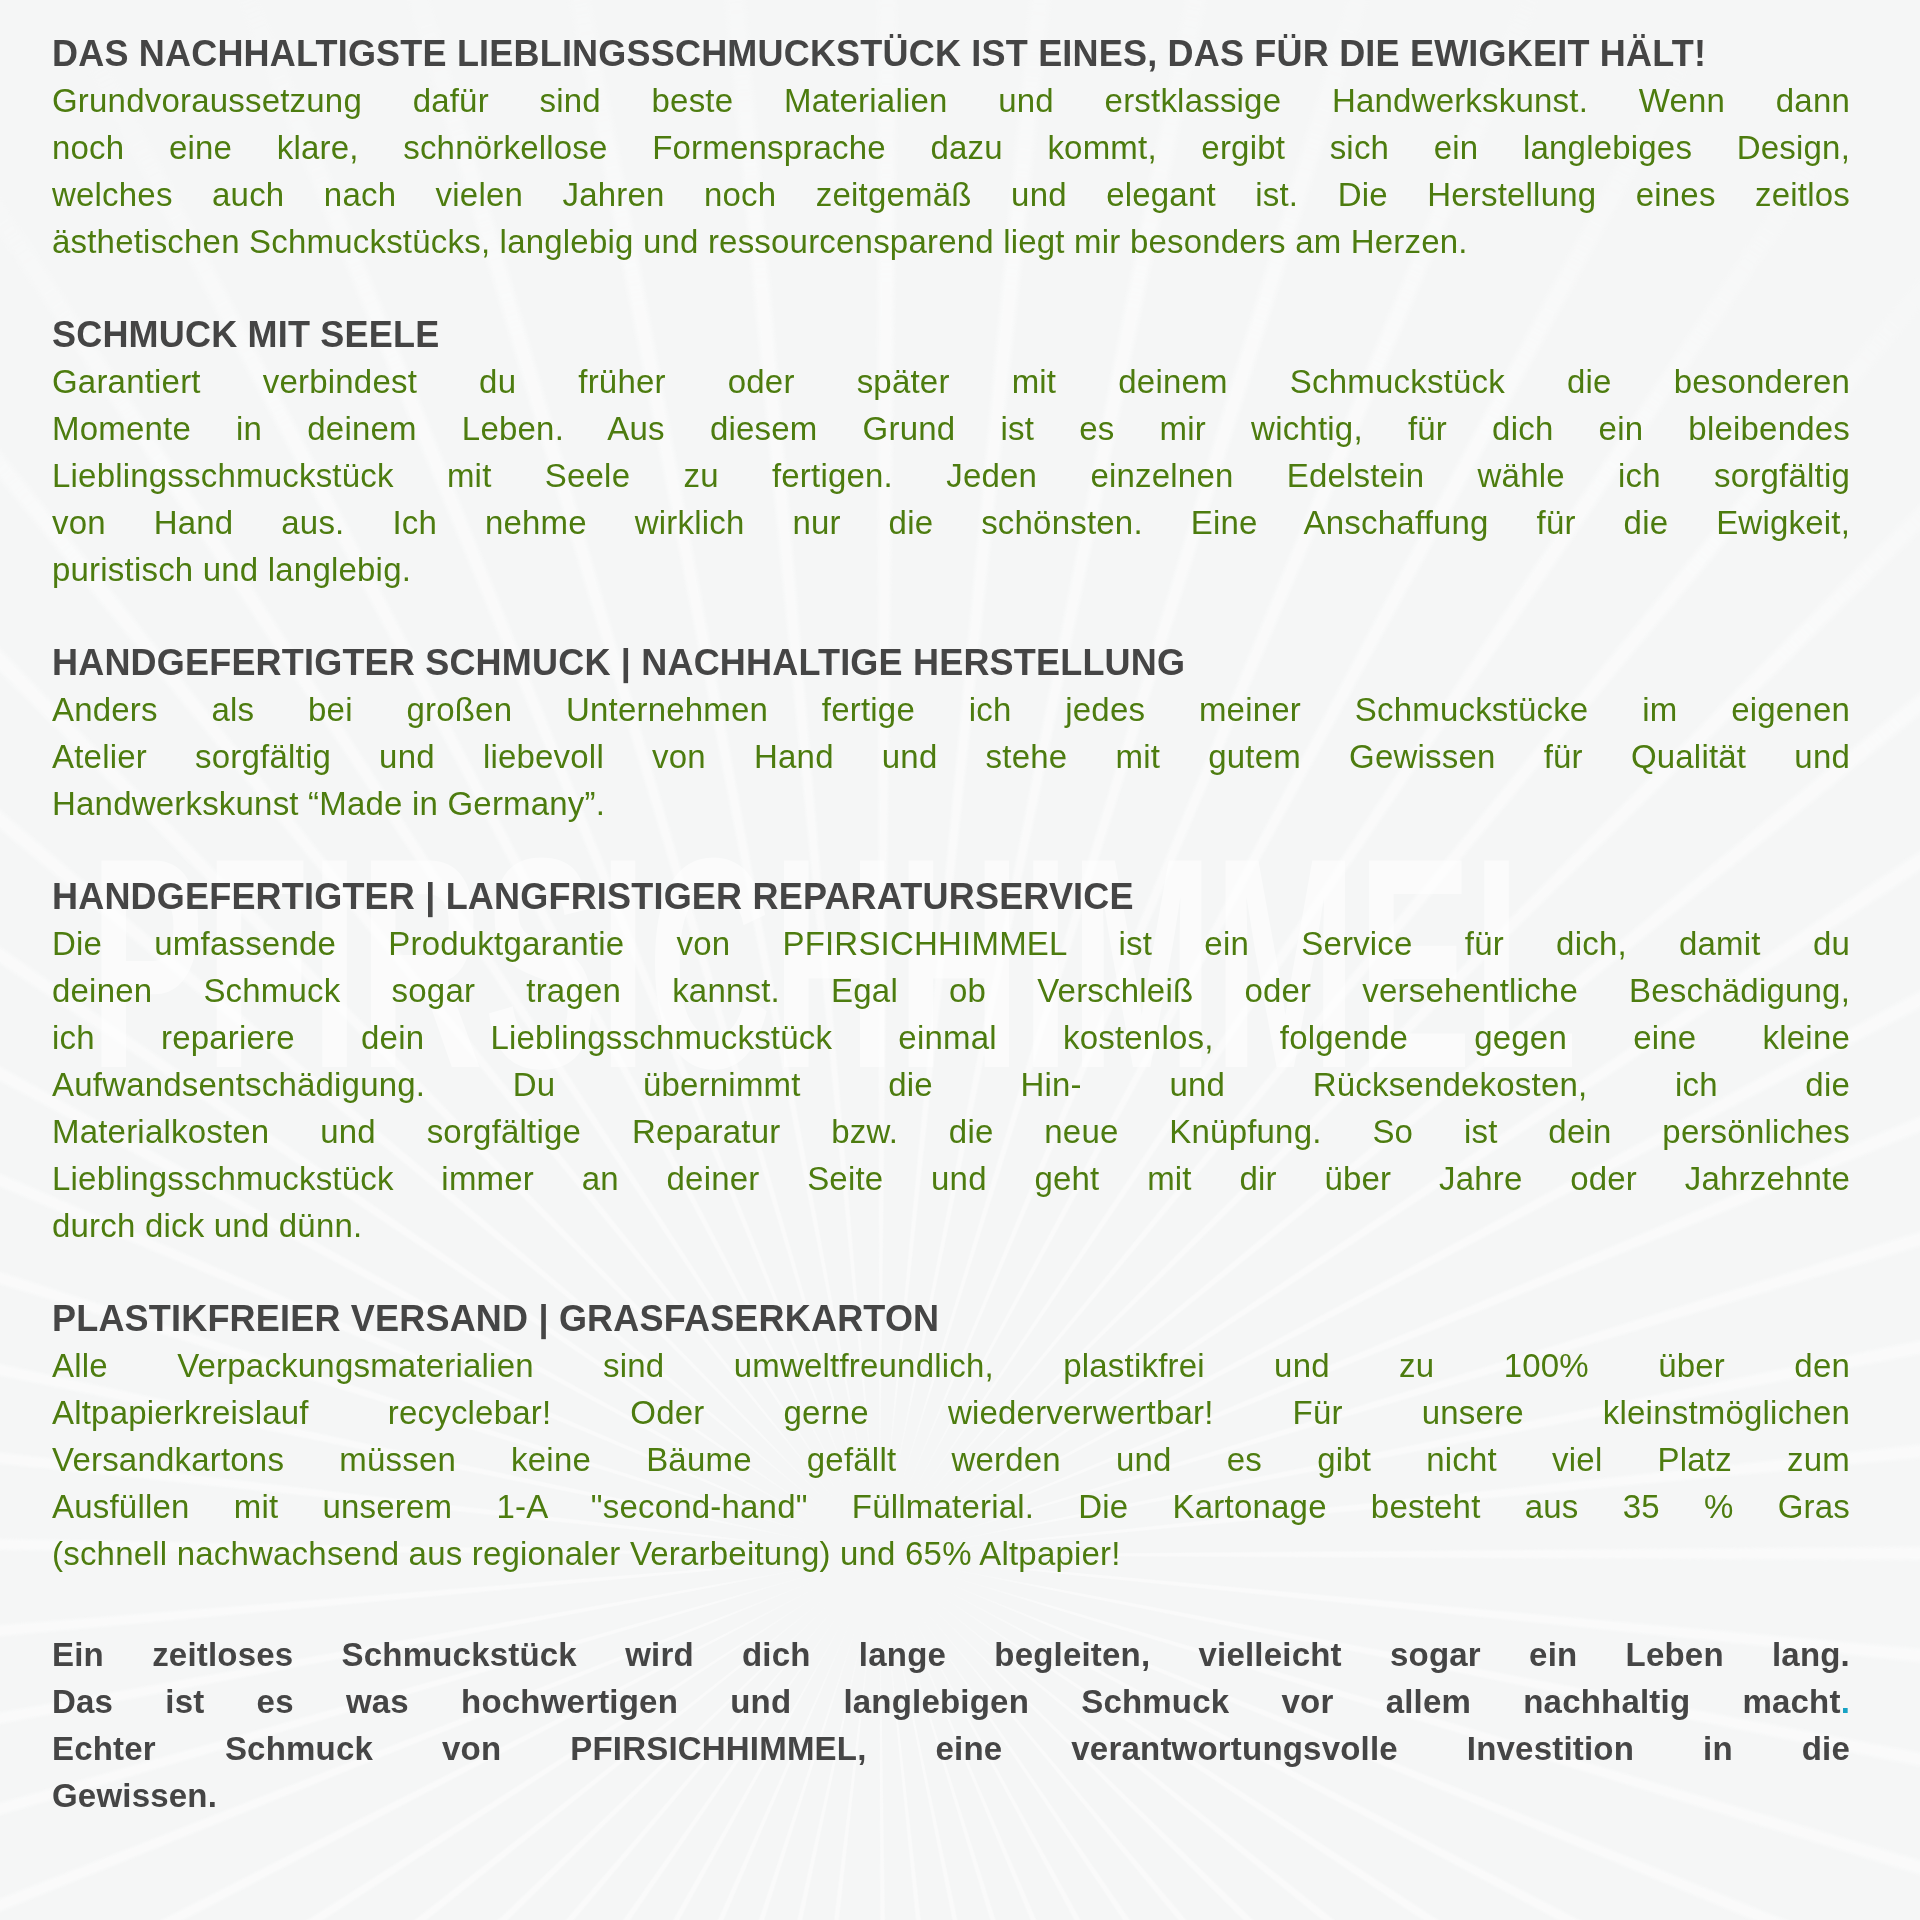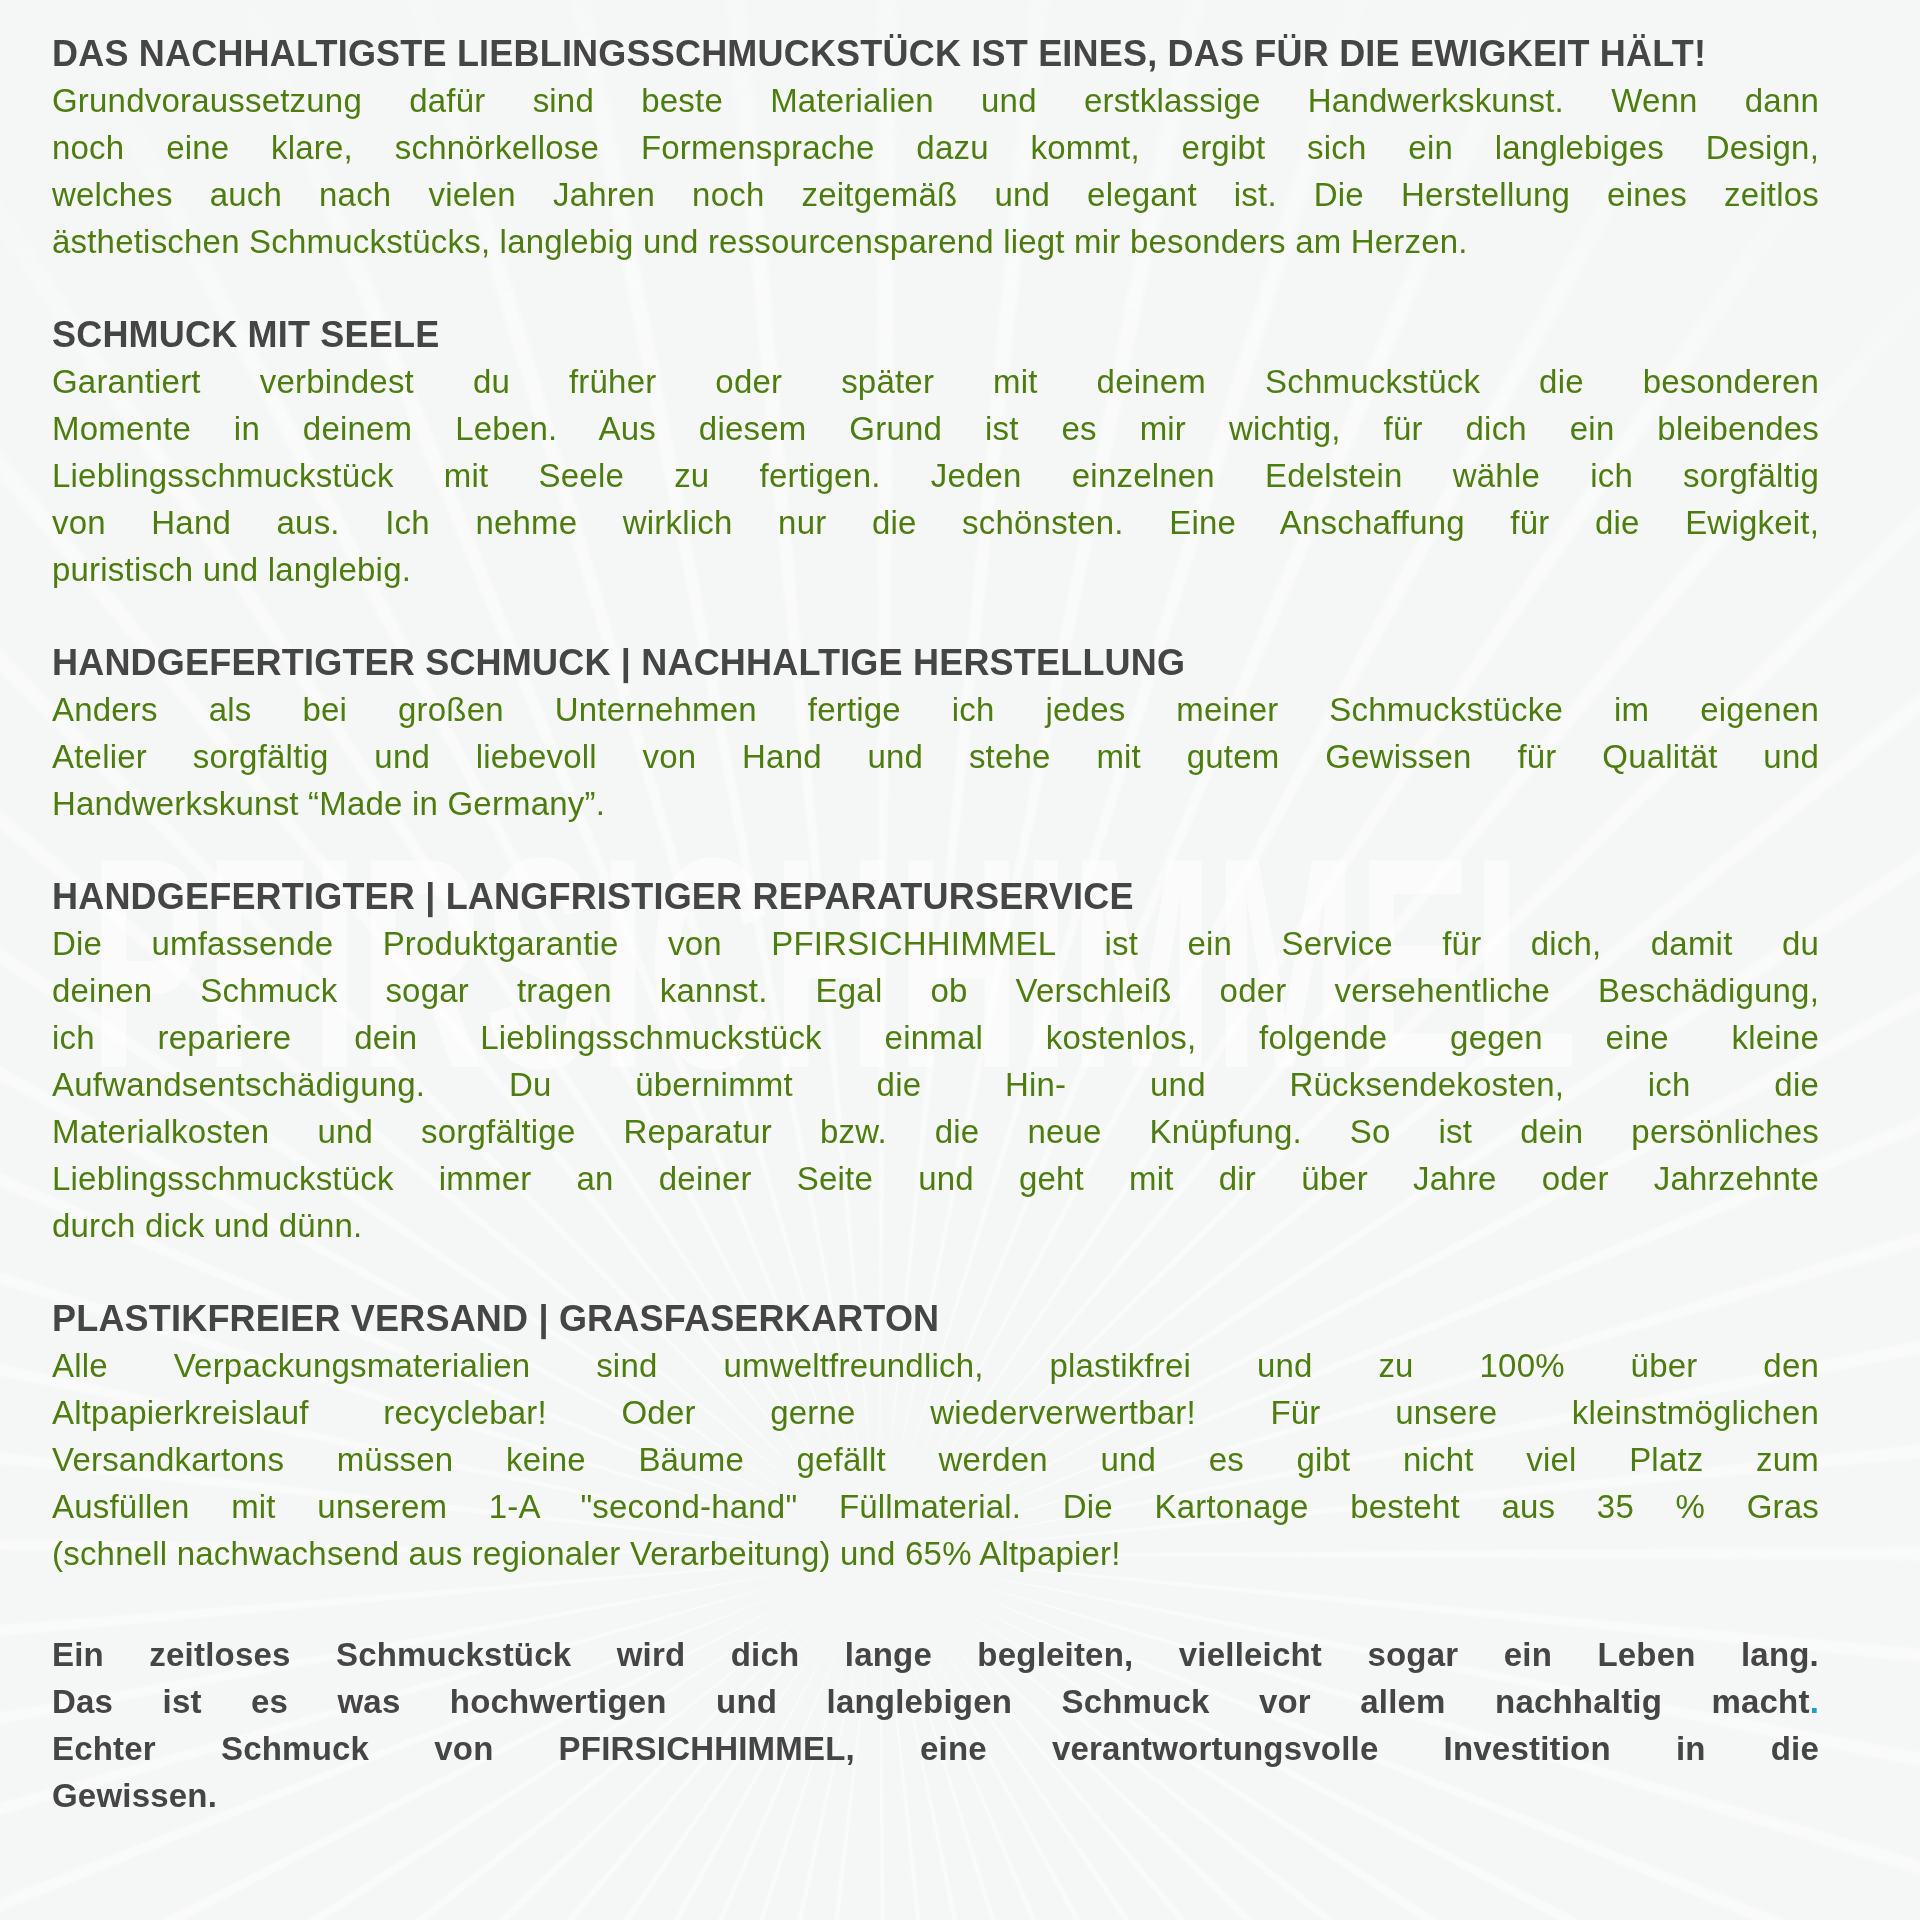--- a/index.html
+++ b/index.html
@@ -42,21 +42,21 @@
     color: rgba(255,255,255,0.55);
     transform: scale(0.57, 1);
     transform-origin: left top;
     user-select: none;
   }
 
   
   #content {
     position: relative;
     z-index: 2;
-    padding: 30px 101px 0 52px;
+    padding: 30px 70px 0 52px;
   }
   .section { margin-top: 46px; }
   .section:first-child { margin-top: 0; }
   .section.closing { margin-top: 54px; }
 
   .heading {
     font-size: 36px;
     font-weight: bold;
     line-height: 47px;
     letter-spacing: 0.2px;

